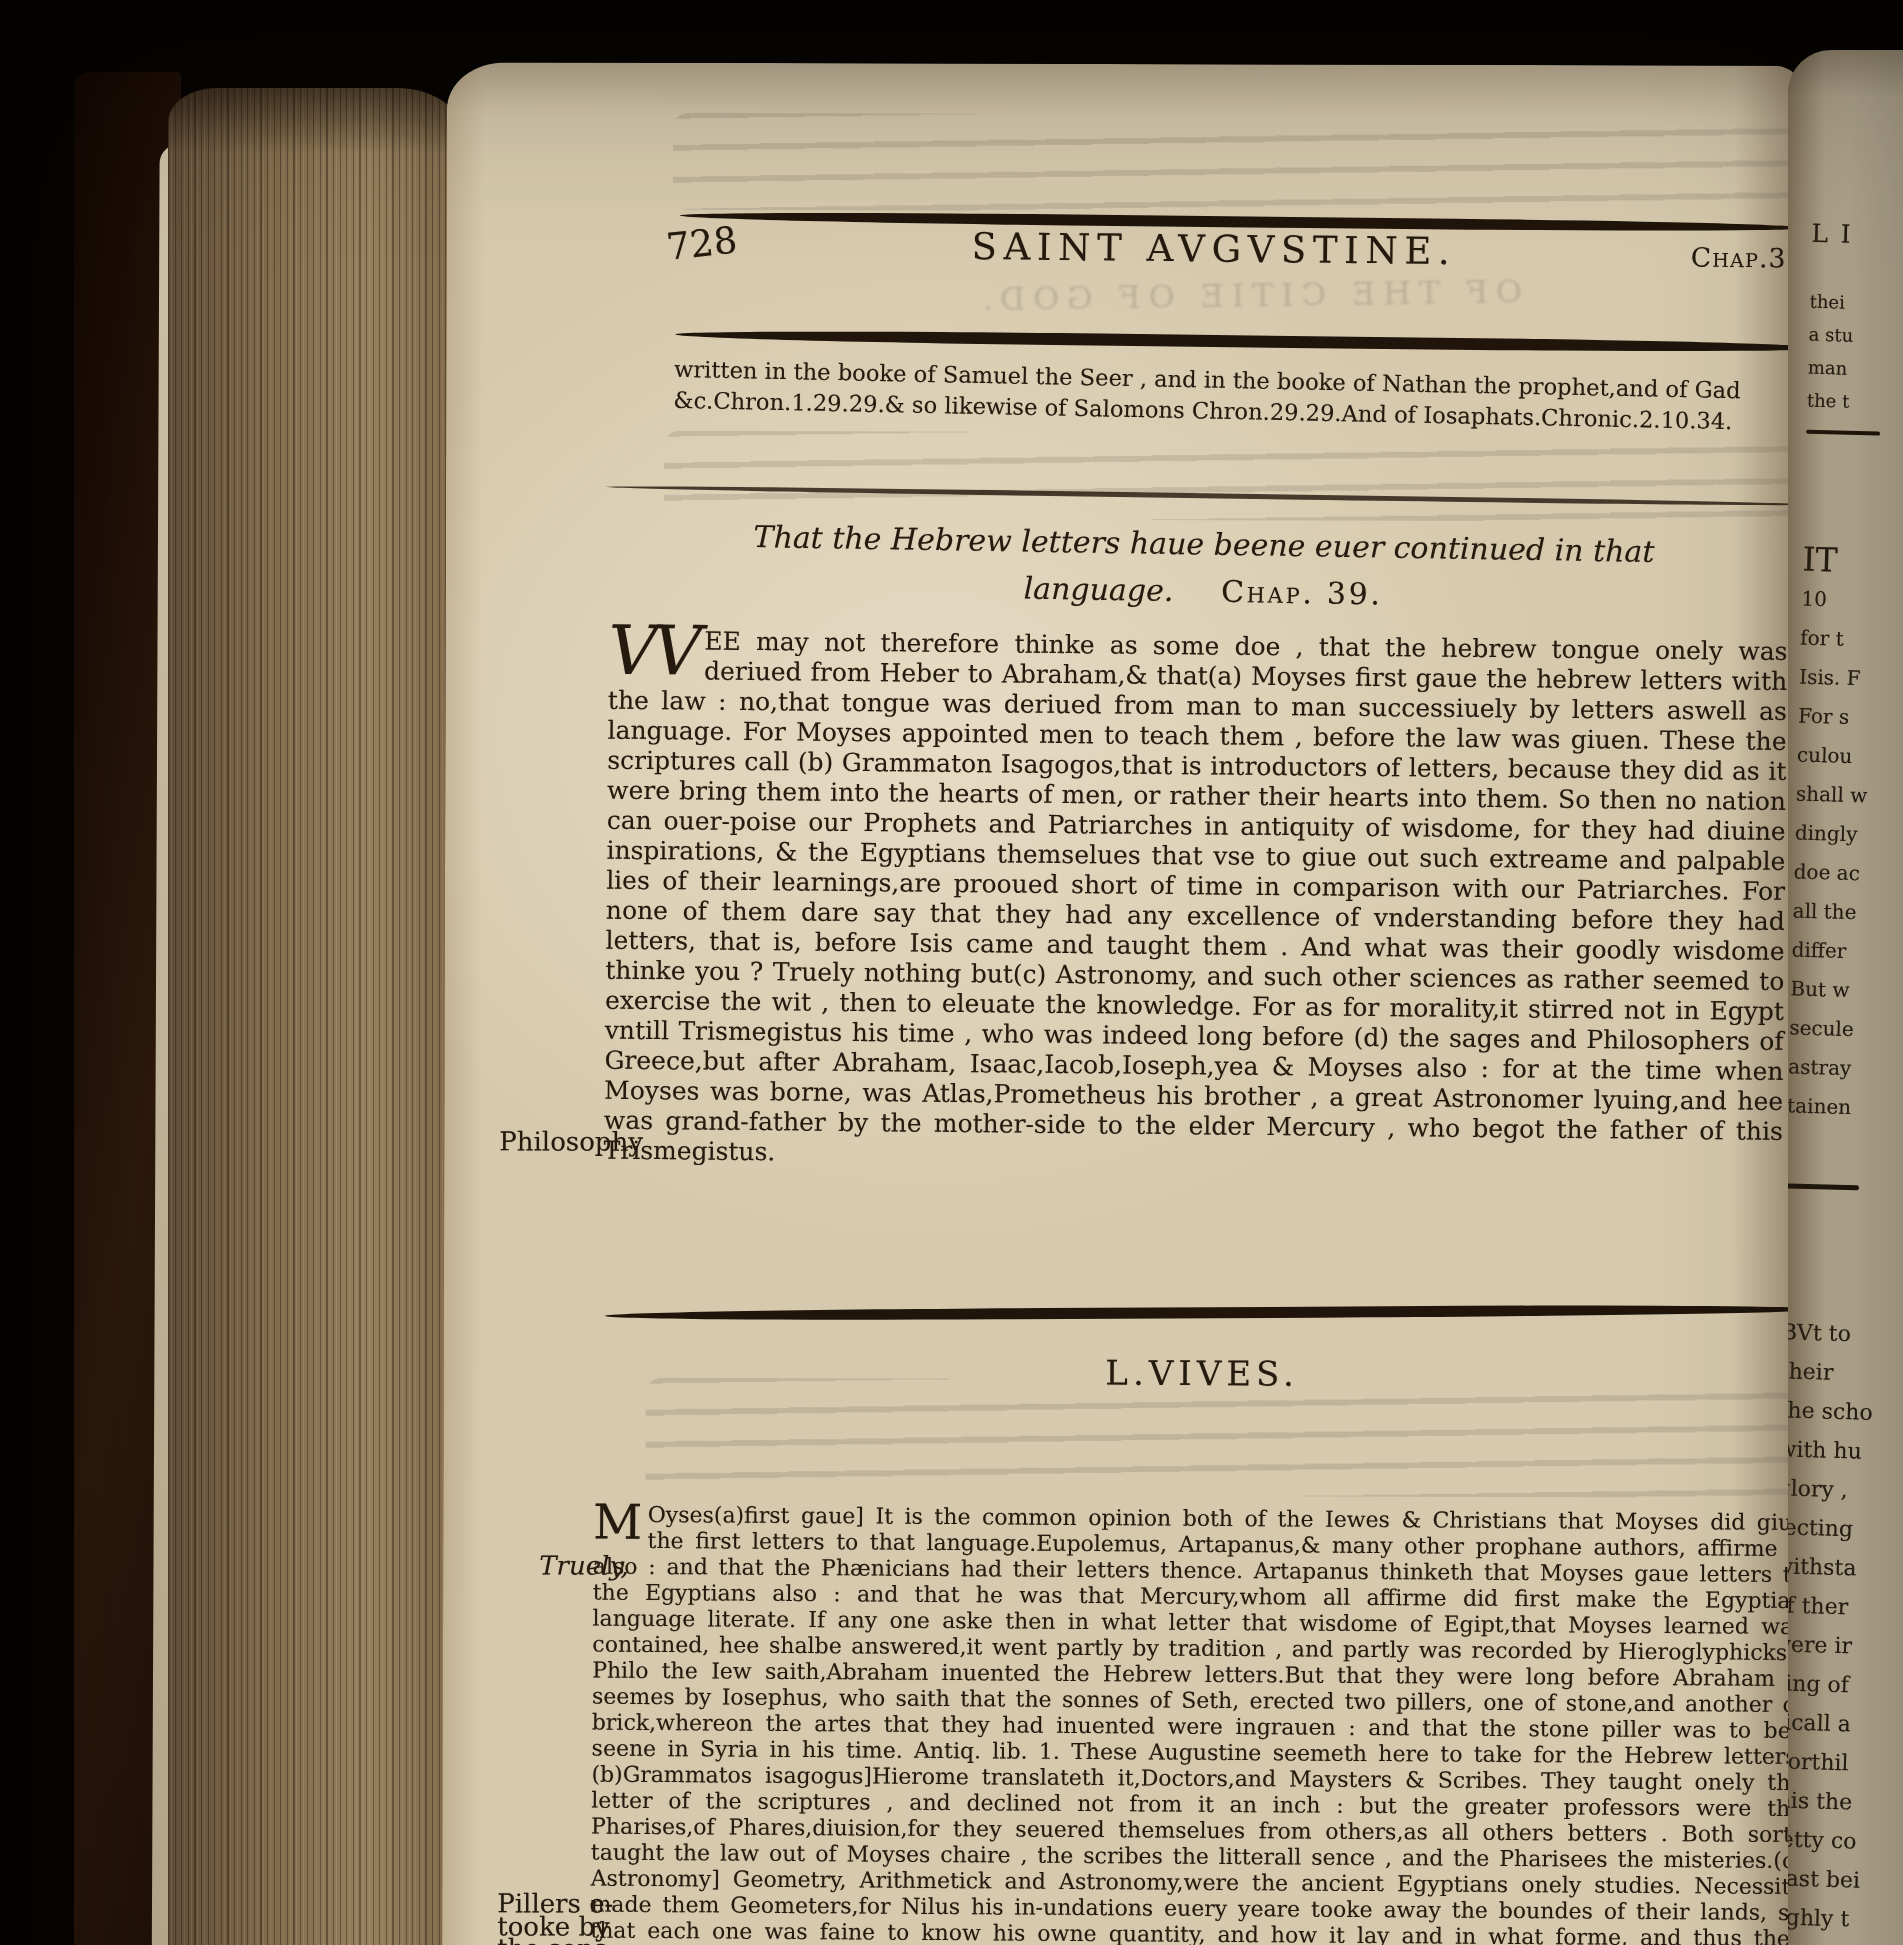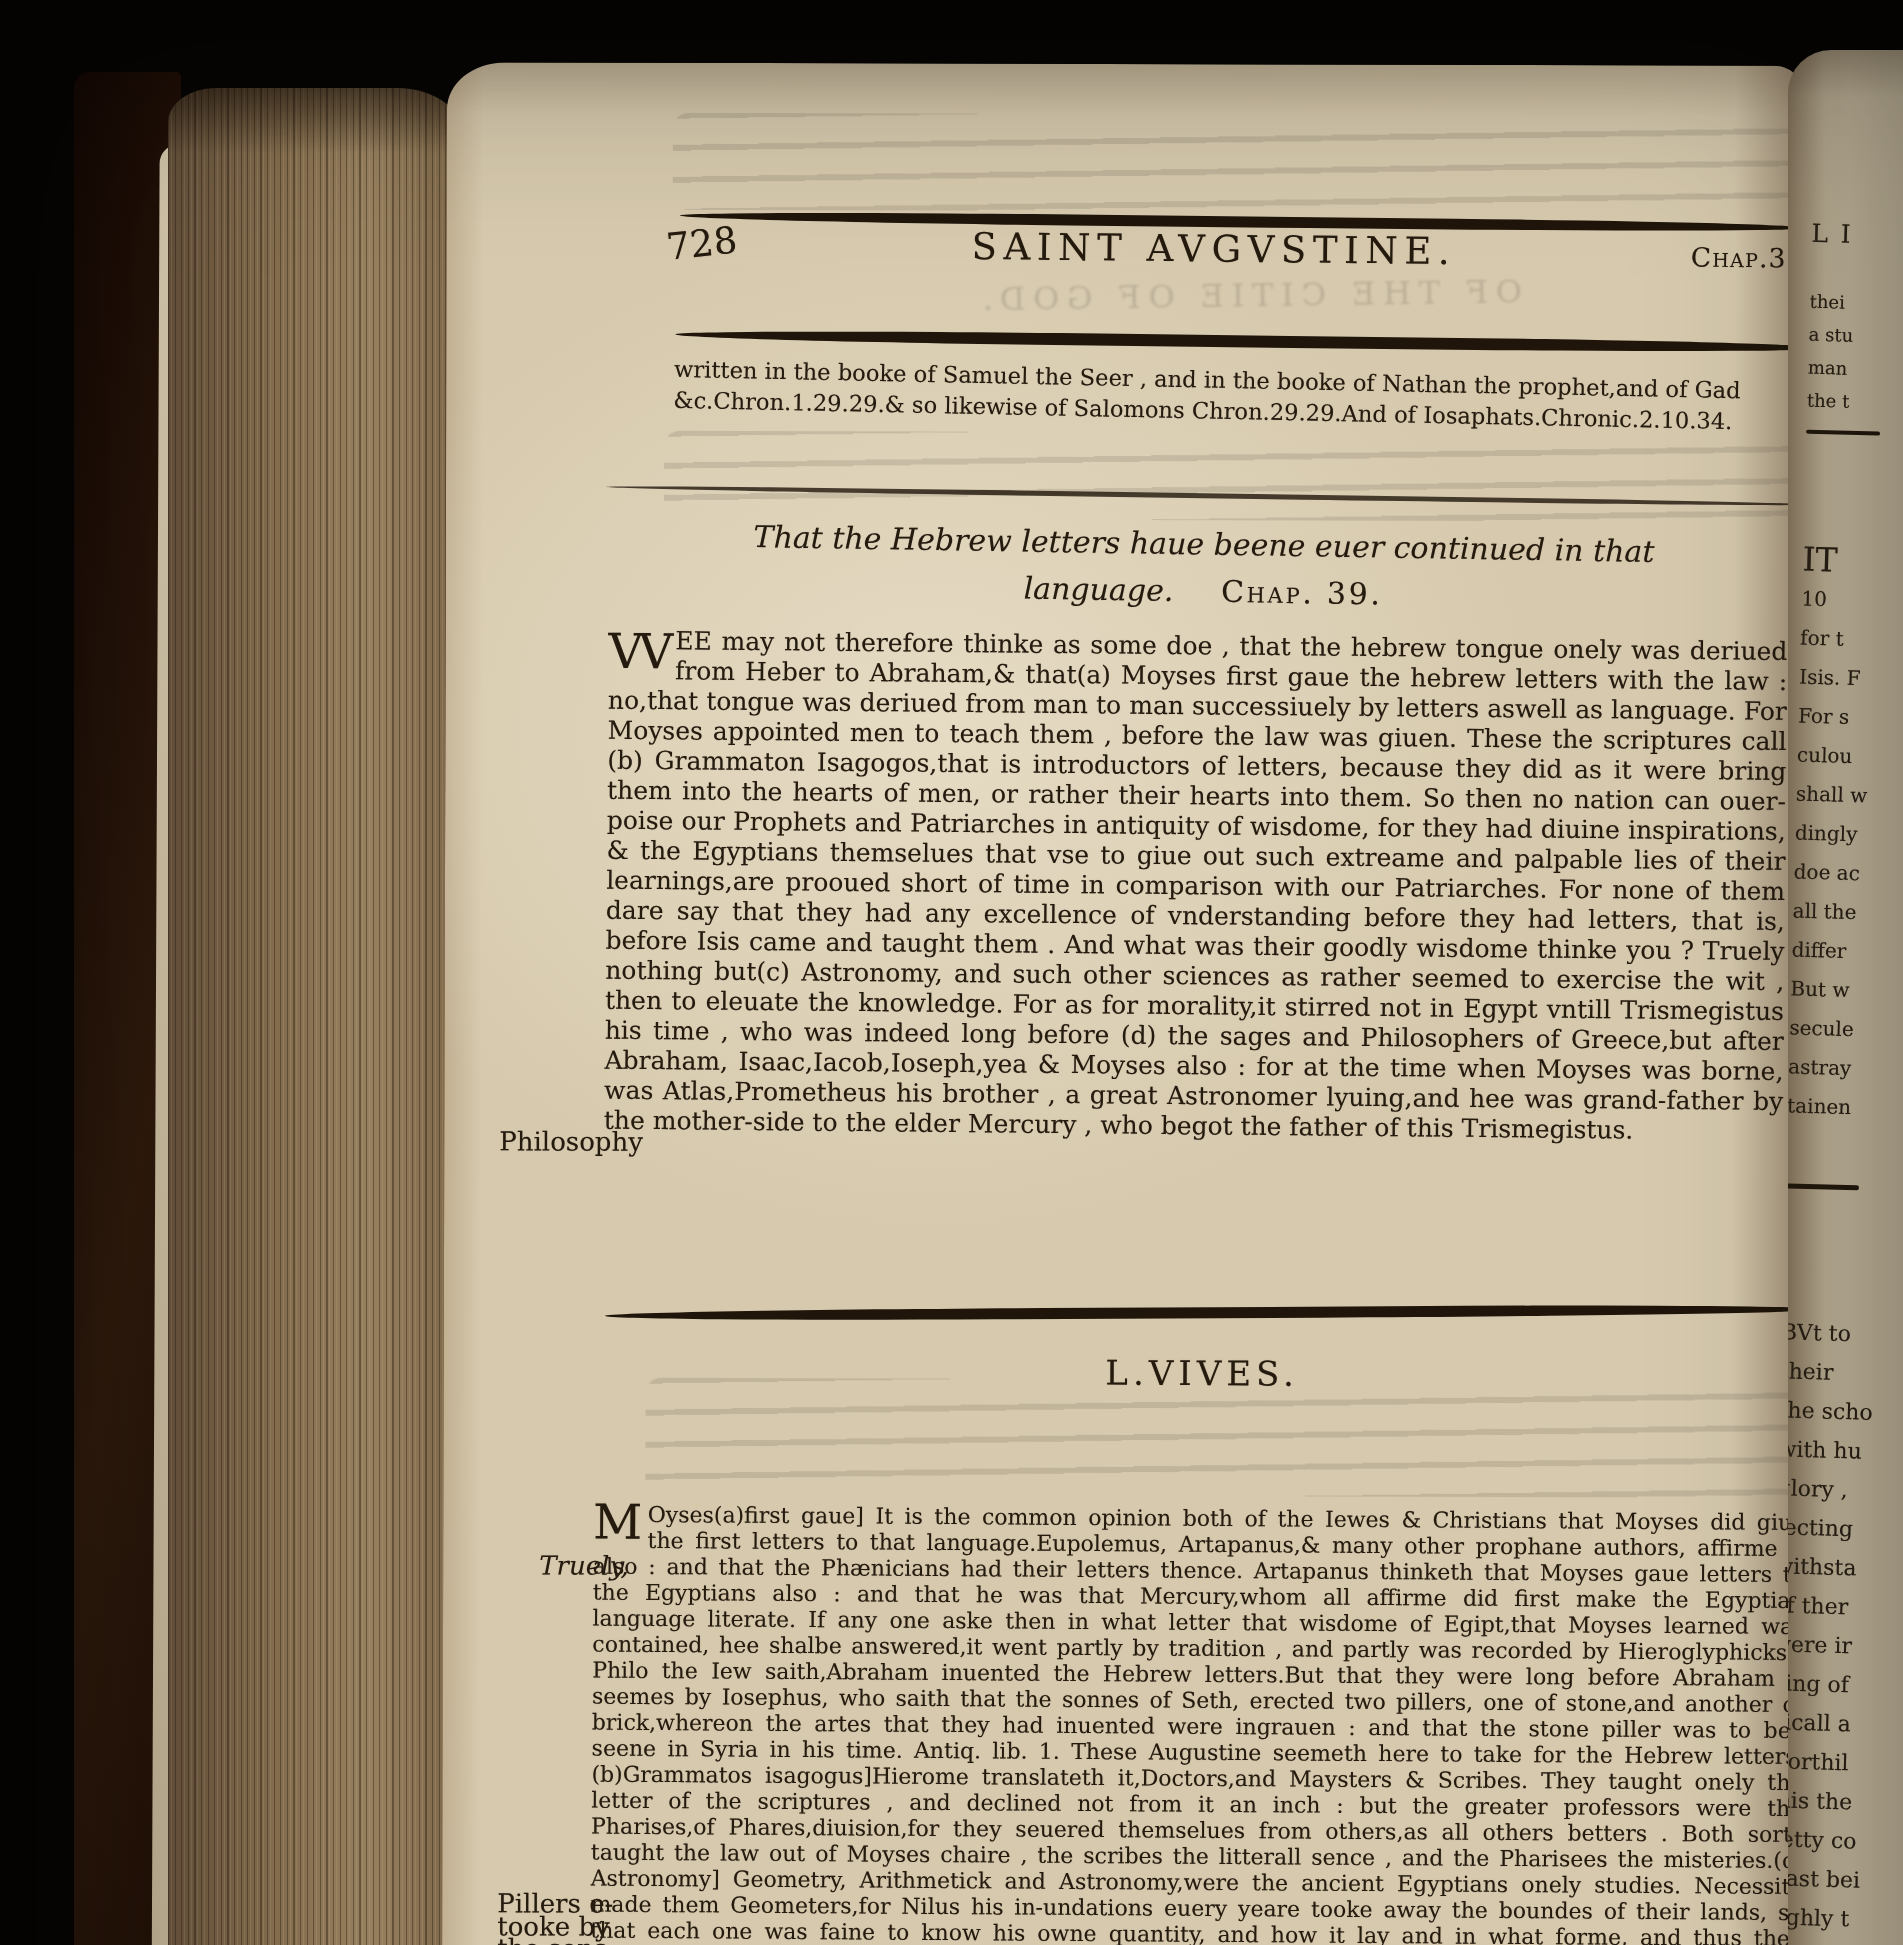--- a/index.html
+++ b/index.html
@@ -89,21 +89,21 @@
     font-style:italic;font-size:30px;line-height:47px;
     transform:rotate(0.8deg);transform-origin:left top;
   }
   #chap-heading .caps{font-style:normal;font-variant:small-caps;letter-spacing:2.7px;}
   
   #aug{
     left:163px;top:563px;width:1179px;
     font-size:25px;line-height:30px;text-align:justify;
     transform:rotate(0.4deg);transform-origin:left top;
   }
-  #aug-dropcap{float:left;font-size:48px;line-height:44px;padding:3.1px 7px 0 0;letter-spacing:-4.7px;}
+  #aug-dropcap{float:left;font-size:68px;line-height:44px;padding:3.1px 7px 0 0;letter-spacing:-4.7px;font-style:italic;}
   
   #vives-h{
     left:163px;top:1289px;width:1191px;text-align:center;
     font-size:34px;letter-spacing:5px;
     transform:rotate(0.2deg);
   }
   #viv{
     left:150px;top:1439px;width:1212px;
     font-size:22px;line-height:26px;text-align:justify;word-spacing:2.7px;
     transform:rotate(0.25deg);transform-origin:left top;

